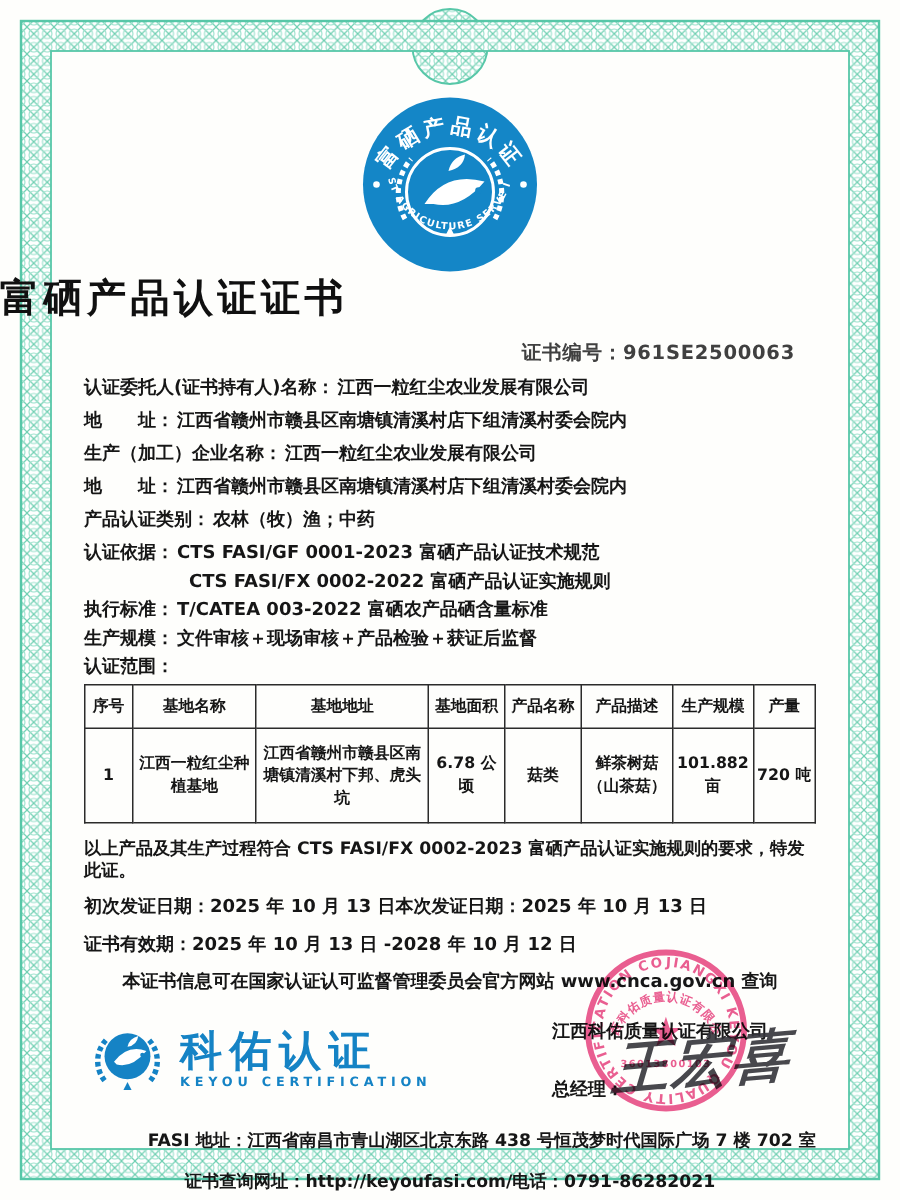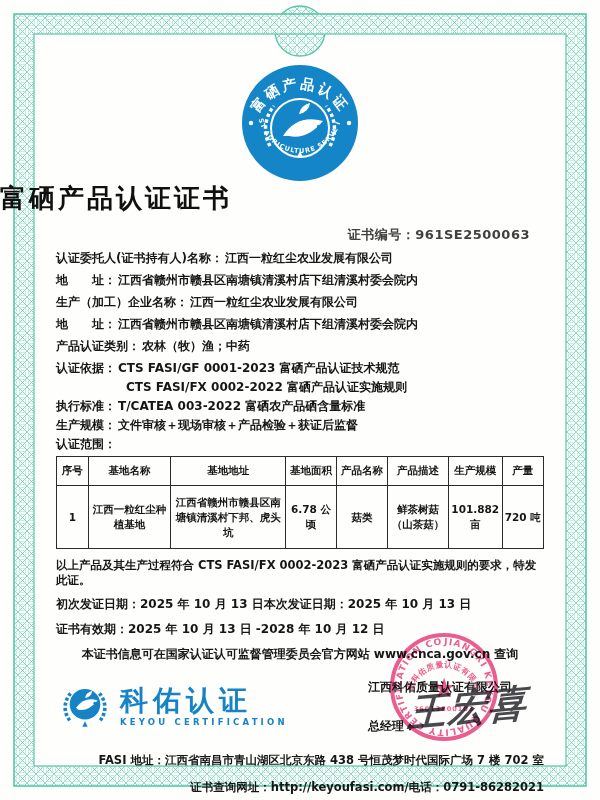--- a/index.html
+++ b/index.html
@@ -25,21 +25,21 @@
   .issuer-row{position:relative;height:74px;margin-top:10px;}
   .keyou{position:absolute;left:2px;top:6px;display:flex;align-items:center;}
   .keyou-txt{margin-left:8px;}
   .keyou-cn{font-size:28px;font-weight:bold;color:#1583c5;letter-spacing:5px;line-height:30px;}
   .keyou-en{font-size:8.5px;font-weight:bold;color:#1583c5;letter-spacing:3.2px;margin-top:1px;}
   .issuer-right{position:absolute;left:312px;top:6px;font-size:12px;font-weight:bold;color:#161616;white-space:nowrap;}
   .gm-line{margin-top:22px;}
   .signature{position:absolute;left:352px;top:10px;font-family:"DejaVu Serif","Liberation Serif",serif;font-style:italic;font-weight:bold;font-size:38px;color:#35353b;transform:rotate(-5deg) skewX(-8deg);letter-spacing:2px;opacity:.9;}
   .seal{position:absolute;left:332px;top:-42px;opacity:.85;mix-blend-mode:multiply;}
   .fasi{width:100%;text-align:right;font-size:11.5px;font-weight:bold;margin-top:6px;color:#161616;white-space:nowrap;}
-  .query-row{display:flex;justify-content:flex-end;font-size:11.5px;font-weight:bold;margin-top:12px;color:#161616;}
+  .query-row{display:flex;justify-content:center;font-size:11.5px;font-weight:bold;margin-top:12px;color:#161616;}
 </style>
 </head>
 <body>
 
 <div class="cert">
 
   <svg class="border-svg" width="600" height="800" viewBox="0 0 600 800">
     <defs>
       <pattern id="gpat" width="9" height="9" patternUnits="userSpaceOnUse">
         <rect width="9" height="9" fill="#ffffff"></rect>

